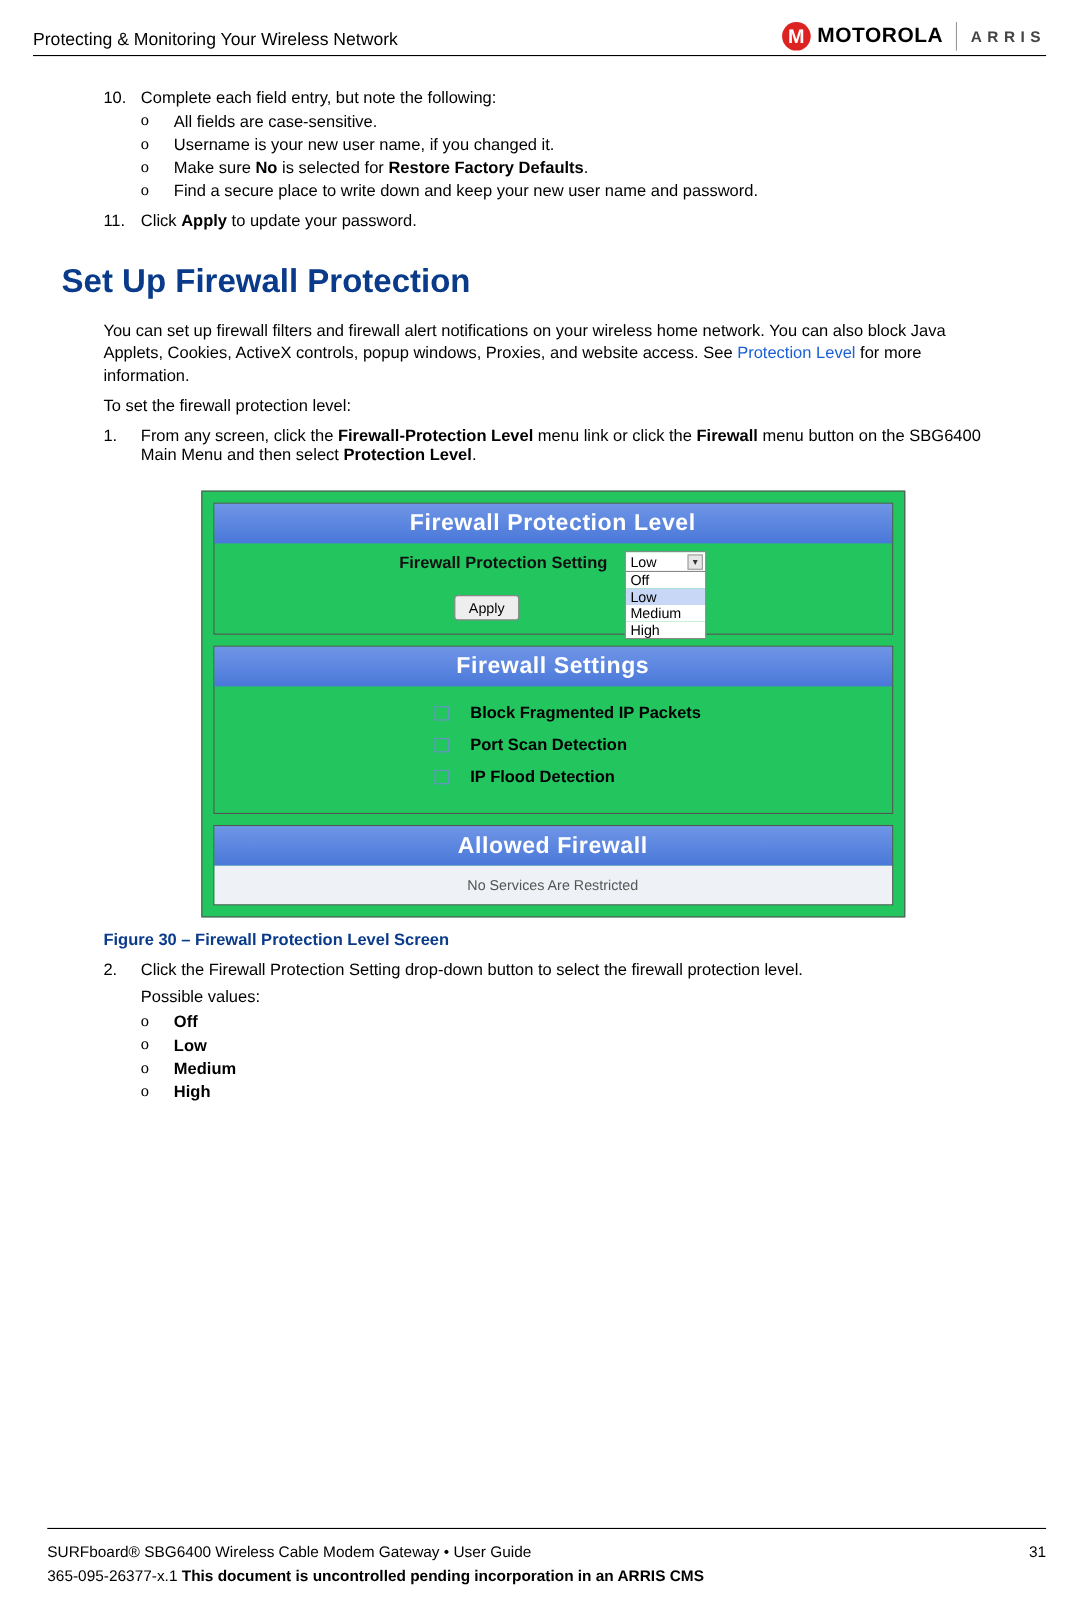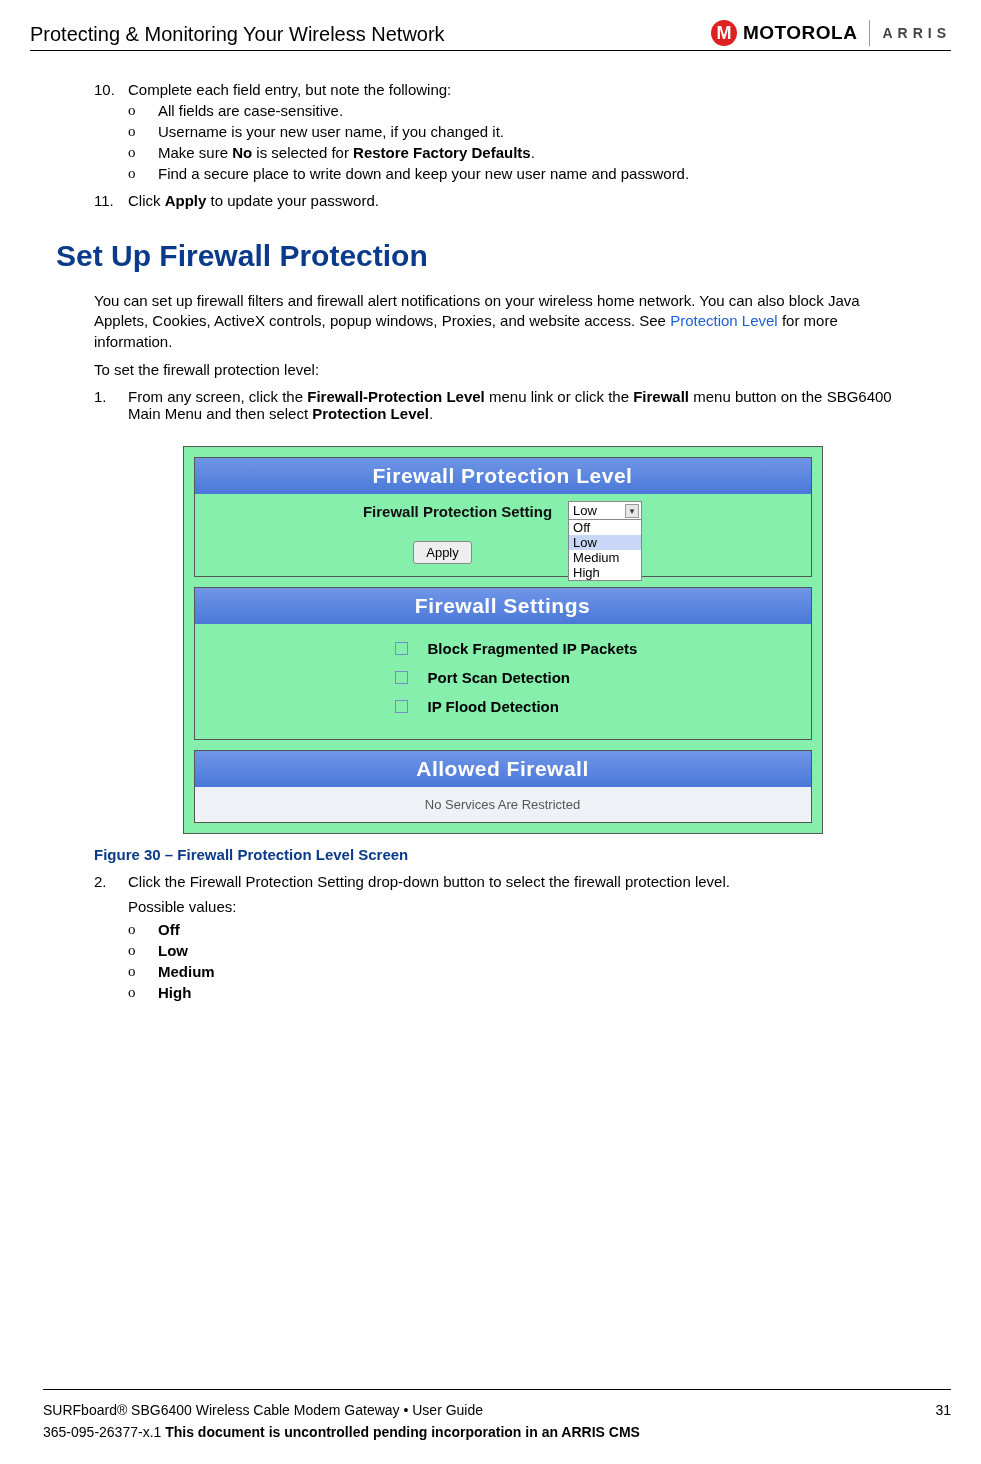--- a/index.html
+++ b/index.html
@@ -14,21 +14,21 @@
       padding: 0 30px;
     }
     .header-row {
       display: flex;
       align-items: flex-end;
       justify-content: space-between;
       padding-top: 20px;
       border-bottom: 1.5px solid #000;
       padding-bottom: 4px;
     }
-    .header-title { font-size: 20px; }
+    .header-title { font-size: 16px; }
     .logos { display: flex; align-items: center; gap: 6px; }
     .moto-logo-group { display: flex; align-items: center; gap: 6px; }
     .moto-circle {
       width: 26px; height: 26px; border-radius: 50%;
       background: #d22; display: flex; align-items: center; justify-content: center;
     }
     .moto-m { color: #fff; font-weight: bold; font-size: 18px; font-family: Arial, sans-serif; }
     .moto-text { font-family: Arial Black, Arial, sans-serif; font-weight: 900; font-size: 19px; letter-spacing: 0.5px; }
     .divider-v { width: 1px; height: 26px; background: #999; margin: 0 6px; }
     .arris-text { font-family: Arial, sans-serif; font-weight: bold; font-size: 14px; letter-spacing: 5px; color: #444; }
@@ -47,21 +47,21 @@
     h1.section-heading {
       color: #0a3a8a;
       font-size: 30px;
       font-weight: 700;
       margin: 30px 0 18px -38px;
     }
     p.para { margin-bottom: 8px; line-height: 1.35; }
     a.xref { color: #1a5fd6; text-decoration: none; }
 
     .figure-wrap { margin: 24px 0 10px 0; text-align: center; }
-    .figure { display: inline-block; border: 1px solid #555; padding: 10px; background: #86efac; text-align: left; width: 640px; }
+    .figure { display: inline-block; border: 1px solid #555; padding: 10px; background: #22c55e; text-align: left; width: 640px; }
     .panel { border: 1px solid #555; margin-bottom: 10px; }
     .panel-body-pad { padding: 10px 40px 18px 40px; }
     .panel-header {
       background: linear-gradient(#6f95e6, #4a78d9);
       color: #fff;
       font-family: Arial, sans-serif;
       font-weight: 700;
       font-size: 21px;
       text-align: center;
       padding: 6px 0;

